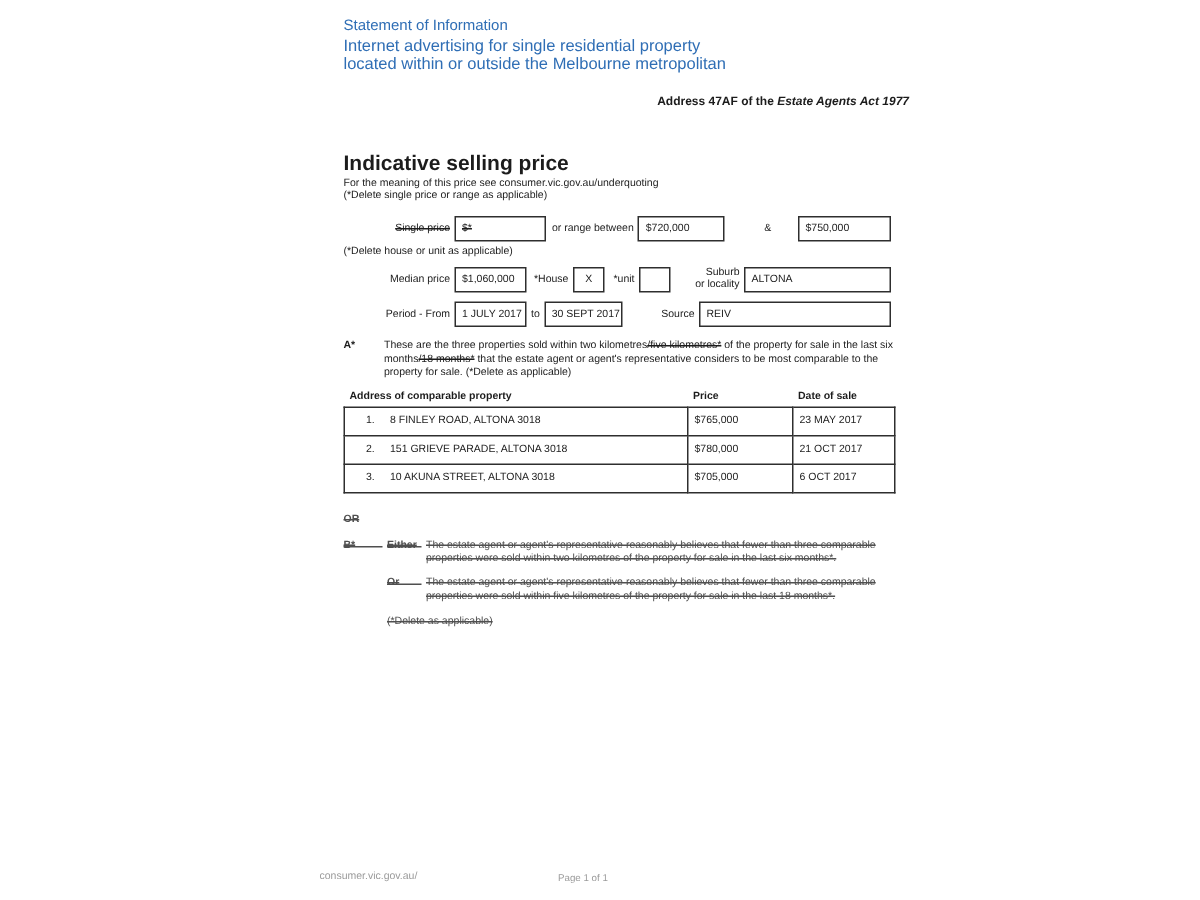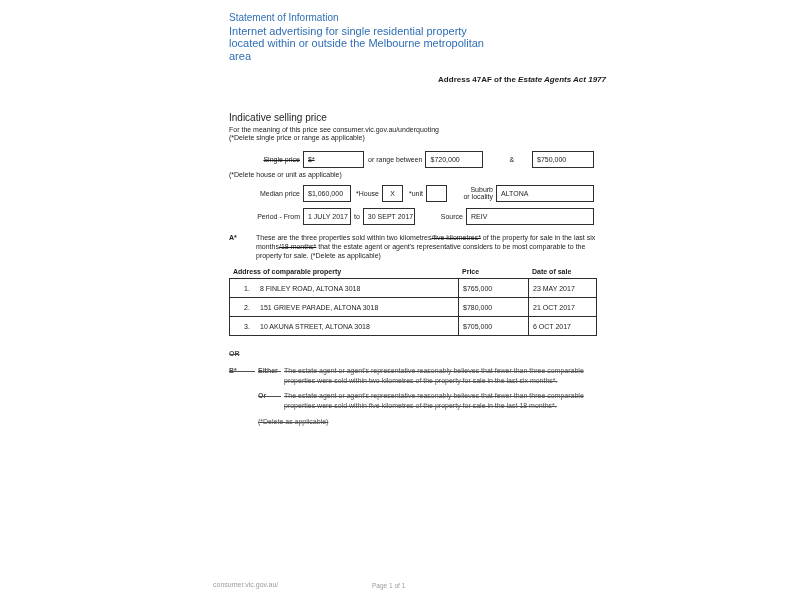--- a/index.html
+++ b/index.html
@@ -7,21 +7,21 @@
             font-family:"Liberation Sans", sans-serif; color:#1c1c1c; overflow:hidden; }
   .content { position:absolute; left:213px; top:12px; width:377px;margin-left:16px; }
 
   .eyebrow { font-size:10px; color:var(--heading-blue,#2f6eb5); }
   .title { margin:2px 0 0 0; font-size:11px; font-weight:normal; line-height:1.12;
            color:var(--heading-blue,#2f6eb5); }
   .title span { display:block; }
   .act-ref { margin-top:13px; text-align:right; font-size:8px; font-weight:bold; }
   .act-name { font-style:italic; }
 
-  .sec-h { font-size:10px; font-weight:normal; }
+  .sec-h { font-size:14px; font-weight:bold; }
   .ind-h { margin-top:28px; }
   .note { font-size:7px; margin-top:3px; }
   .note2 { margin-top:1px; }
 
   .frow { display:flex; align-items:center; }
   .flabel { font-size:7px; }
   .lab1 { width:74px; text-align:right; padding-right:3px; box-sizing:border-box; }
   .box { border:1px solid #2e2e2e; height:17px; display:flex; align-items:center;
          padding-left:4px; font-size:7px; box-sizing:border-box; background:#fff; }
   .box-center { justify-content:center; padding-left:0; }
@@ -93,21 +93,20 @@
 </head>
 <body>
 
 <div class="canvas">
   <div class="content">
 
     <div class="eyebrow">Statement of Information</div>
     <h1 class="title">
       <span>Internet advertising for single residential property</span>
       <span>located within or outside the Melbourne metropolitan</span>
-      <span>area</span>
     </h1>
     <div class="act-ref"><span>Address 47AF of the </span><span class="act-name">Estate Agents Act 1977</span></div>
 
     <div class="sec-h ind-h">Indicative selling price</div>
     <div class="note">For the meaning of this price see consumer.vic.gov.au/underquoting</div>
     <div class="note note2">(*Delete single price or range as applicable)</div>
     <div class="frow sp-row">
       <span class="flabel lab1 strike">Single price</span>
       <span class="box box-sp strike">$*</span>
       <span class="flabel lab-range">or range between</span>

